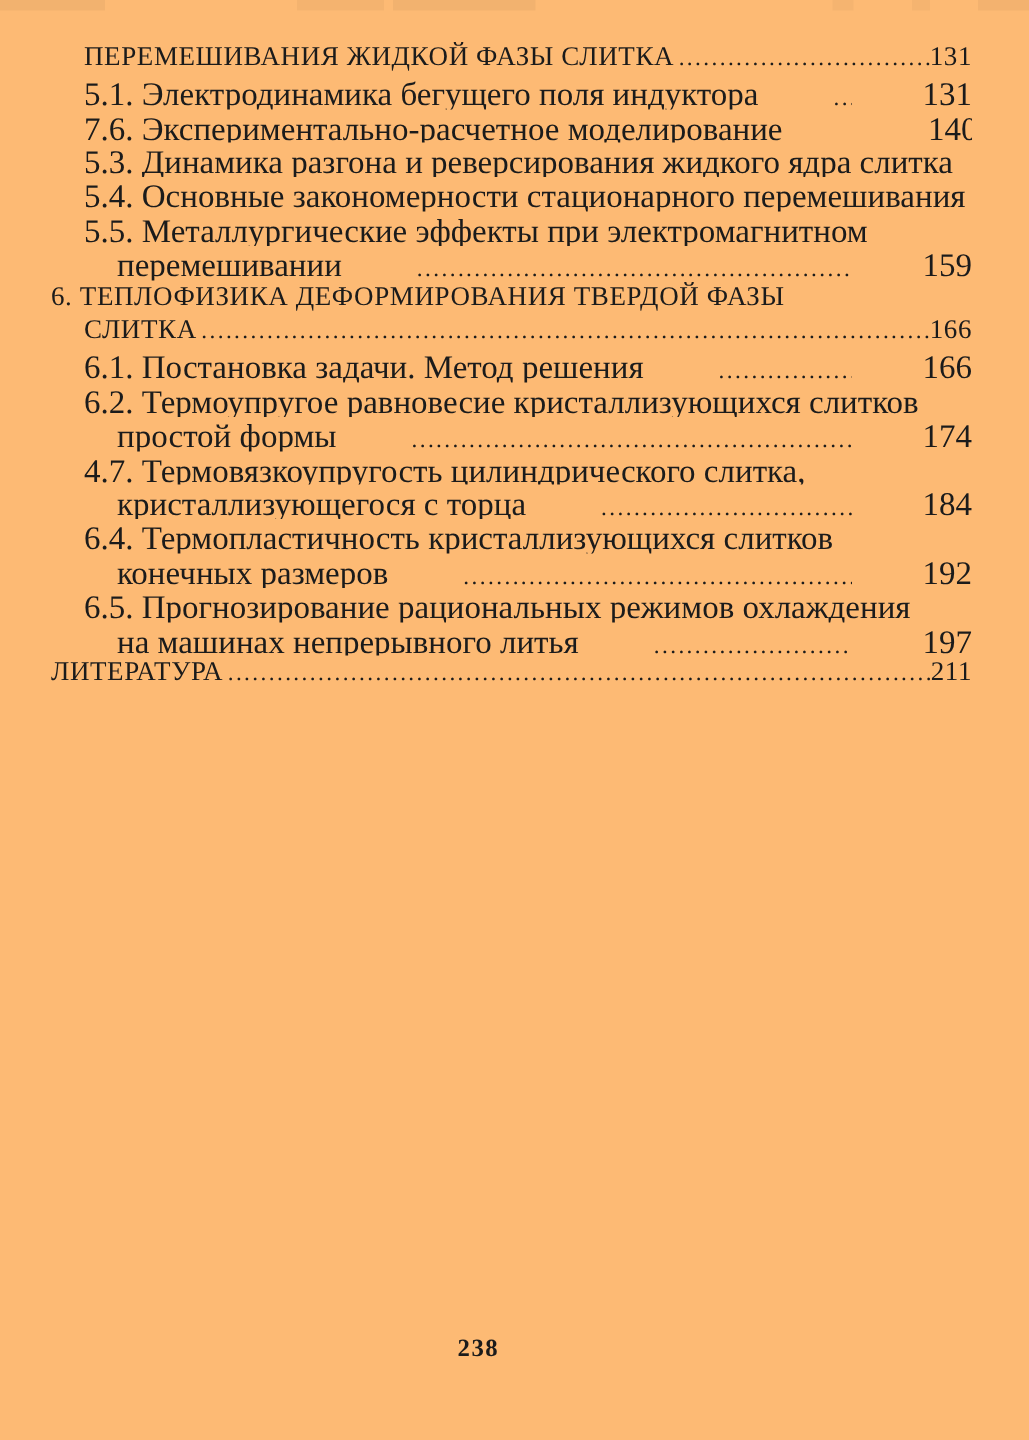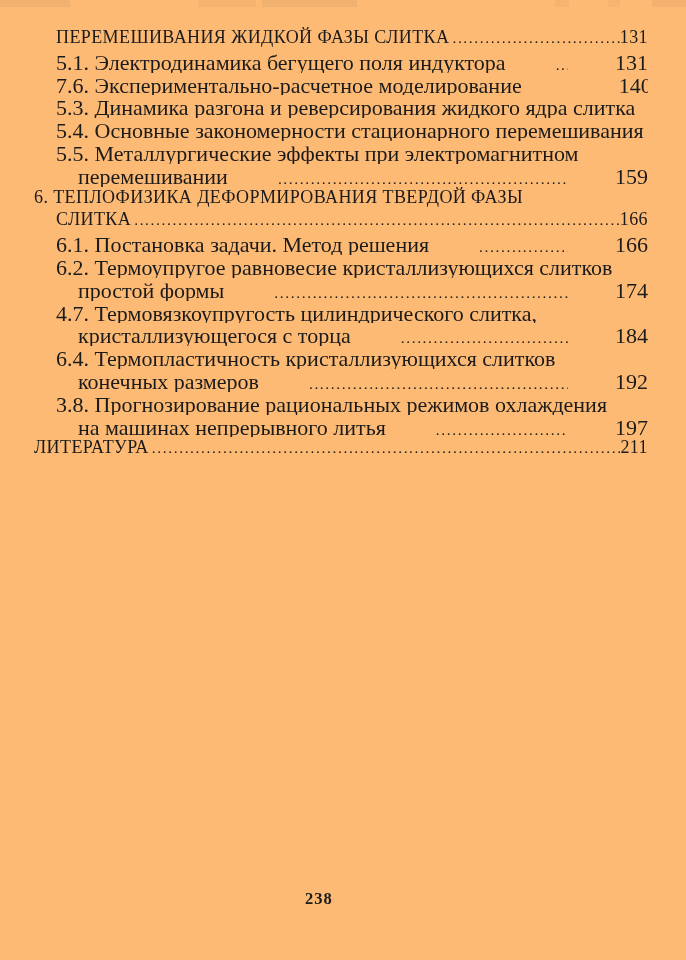--- a/index.html
+++ b/index.html
@@ -177,21 +177,21 @@
 
     </div>
 
     <div class="toc-line indent-2 item has-page">
       <span class="toc-text">конечных размеров</span>
       <span class="toc-dots"></span>
       <span class="toc-page">192</span>
     </div>
 
     <div class="toc-line indent-1 item">
-      <span class="toc-text">3.8. Прогнозирование рациональных режимов охлаждения</span>
+      <span class="toc-text">6.5. Прогнозирование рациональных режимов охлаждения</span>
 
     </div>
 
     <div class="toc-line indent-2 item has-page">
       <span class="toc-text">на машинах непрерывного литья</span>
       <span class="toc-dots"></span>
       <span class="toc-page">197</span>
     </div>
 
     <div class="toc-line indent-0 heading has-page">

